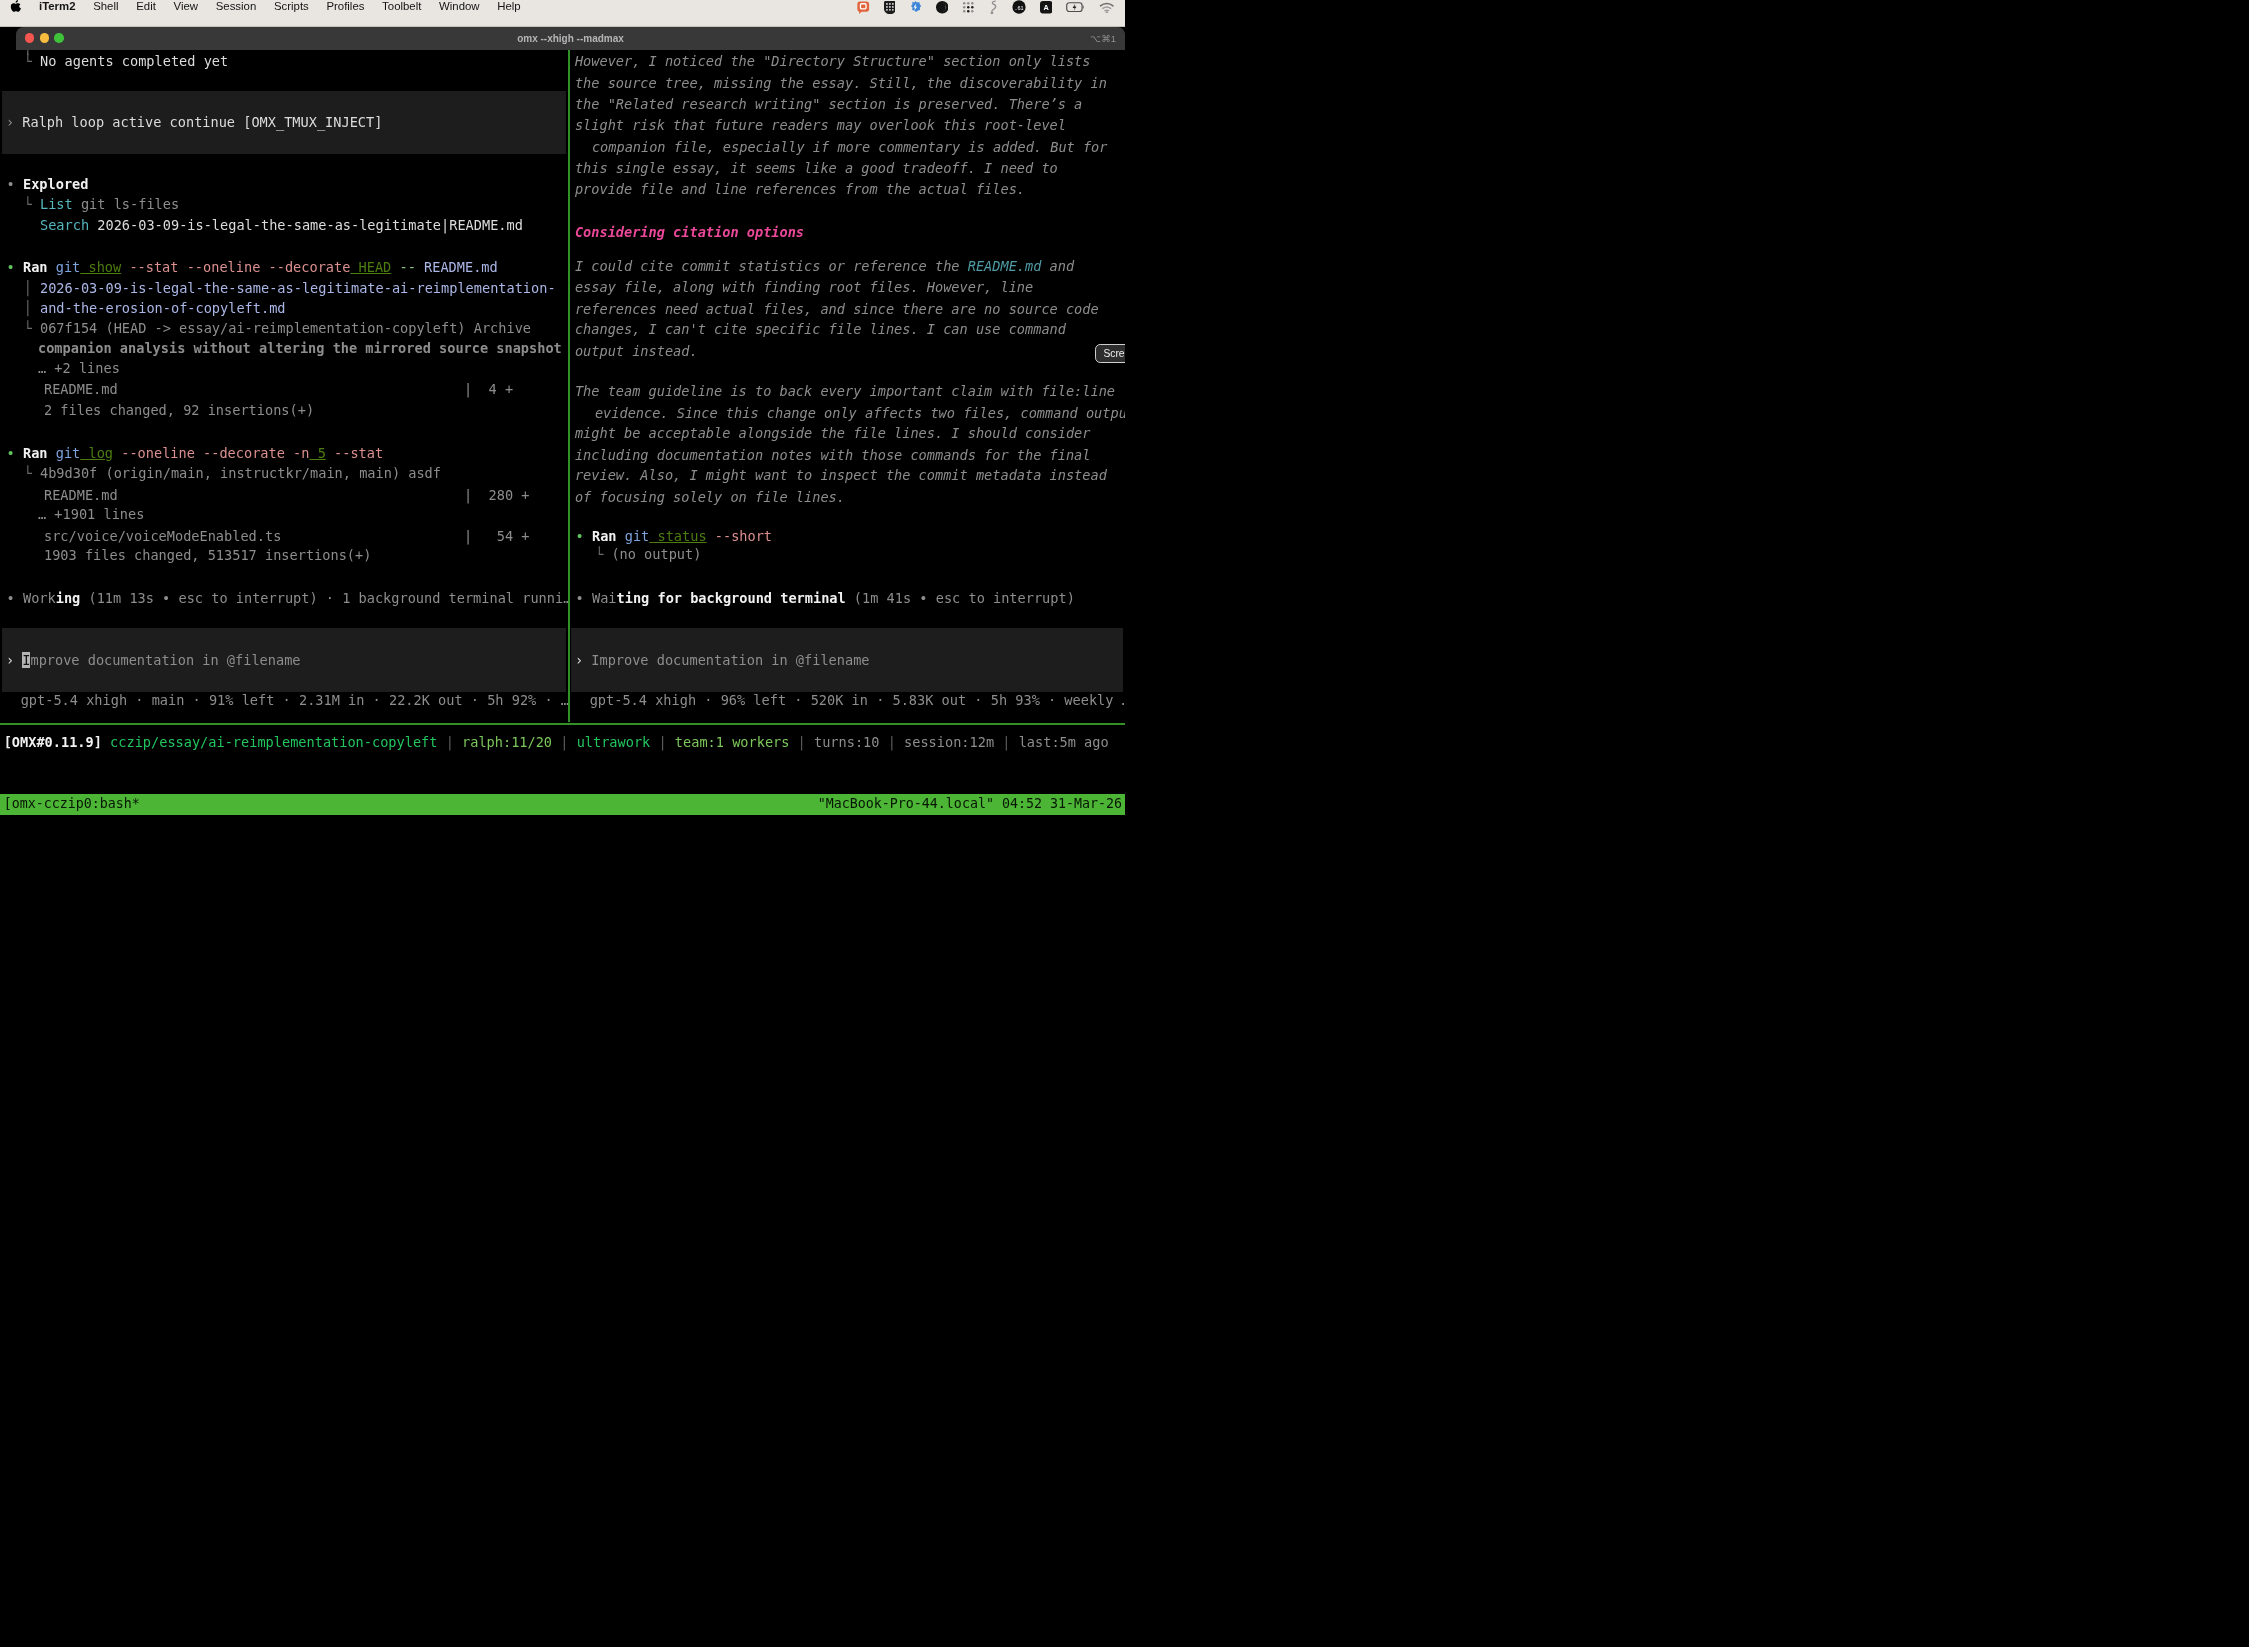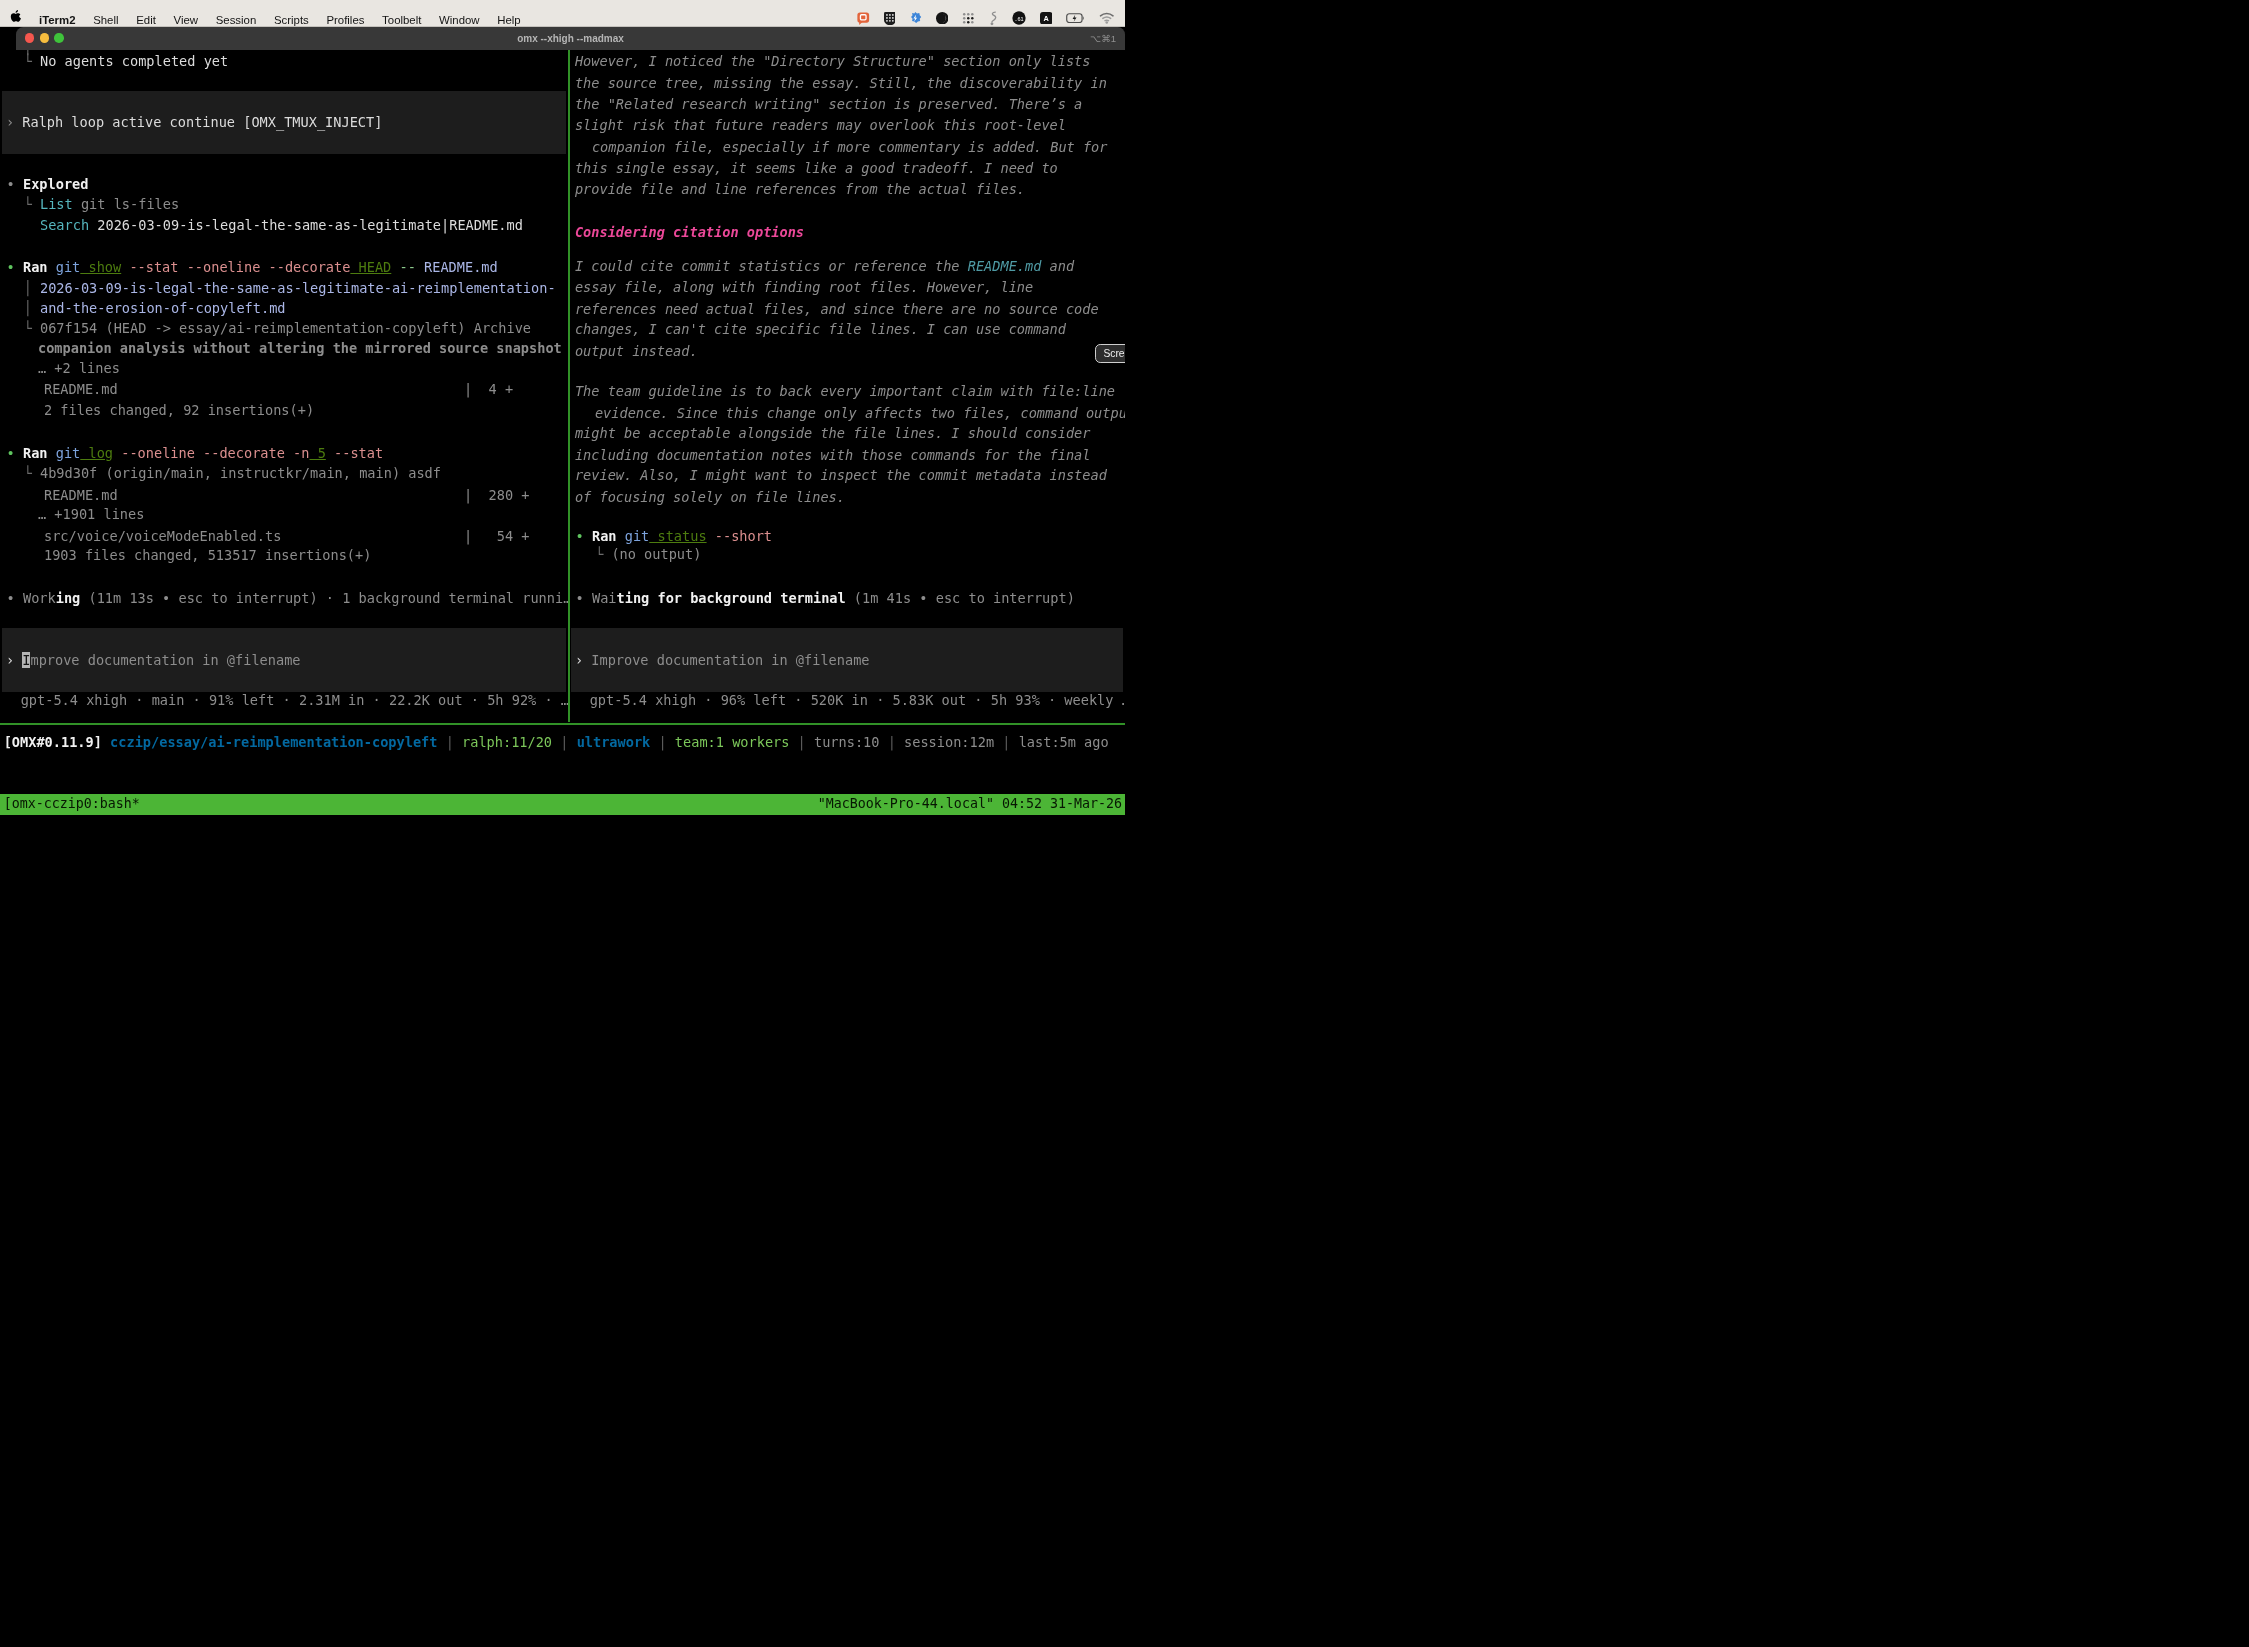--- a/index.html
+++ b/index.html
@@ -3,21 +3,21 @@
 <meta charset="utf-8">
 <style>
   html,body{margin:0;padding:0;}
   body{
     width:1125px;height:824px;background:#000;overflow:hidden;position:relative;
     font-family:"DejaVu Sans Mono",monospace;
   }
   
   .menubar{
     position:absolute;top:0;left:0;right:0;height:26.6px;background:#e9e6e1;
-    display:flex;align-items:flex-end;gap:17.7px;padding:0 10.3px;box-sizing:border-box;
+    display:flex;align-items:flex-start;gap:17.7px;padding:0 10.3px;box-sizing:border-box;
     font-family:"Liberation Sans","DejaVu Sans",sans-serif;font-size:11.4px;color:#141414;
     border-bottom:0.7px solid #c4c1bc;z-index:30;
   }
   .mb-item{white-space:nowrap;cursor:default;}
   .mb-item.app{font-weight:700;}
   .mb-right{margin-left:auto;display:flex;align-items:center;gap:14px;}
   .mb-right svg{display:block;}
   
   .titlebar{
     position:absolute;top:26.6px;left:16px;right:0;height:23px;background:#383838;
@@ -51,21 +51,21 @@
   .s-cyan{color:#56b6be;}
   .s-teal{color:#4f9aa4;}
   .s-blue{color:#7da3dc;}
   .s-pale{color:#4d7c0f;text-decoration:underline;}
   .s-pink{color:#db8f8f;}
   .s-green{color:#8cc98c;}
   .s-lav{color:#aab6e6;}
   .s-bgreen{color:#5fc45f;}
   .s-cursor{background:#b4b4b4;color:#141414;}
   .s-ow{color:#f2f2f2;font-weight:700;}
-  .s-ocy{color:#0369a1;font-weight:bold;}
+  .s-ocy{color:#22c55e;}
   .s-ogr{color:#7cc75a;}
   .s-od{color:#8d8d8d;}
   .s-os{color:#5c5c5c;}
   
   .pbox{position:absolute;left:2.2px;right:2.2px;top:579px;height:64px;background:#1d1d1d;}
   
   .hline{position:absolute;left:0;right:0;top:723px;height:1.5px;background:#319127;z-index:6;}
   .omxline{position:absolute;left:3.7px;top:732px;height:22px;right:0;overflow:hidden;}
   .tmuxbar{
     position:absolute;left:0;right:0;top:794px;height:20.7px;background:#4cb536;

